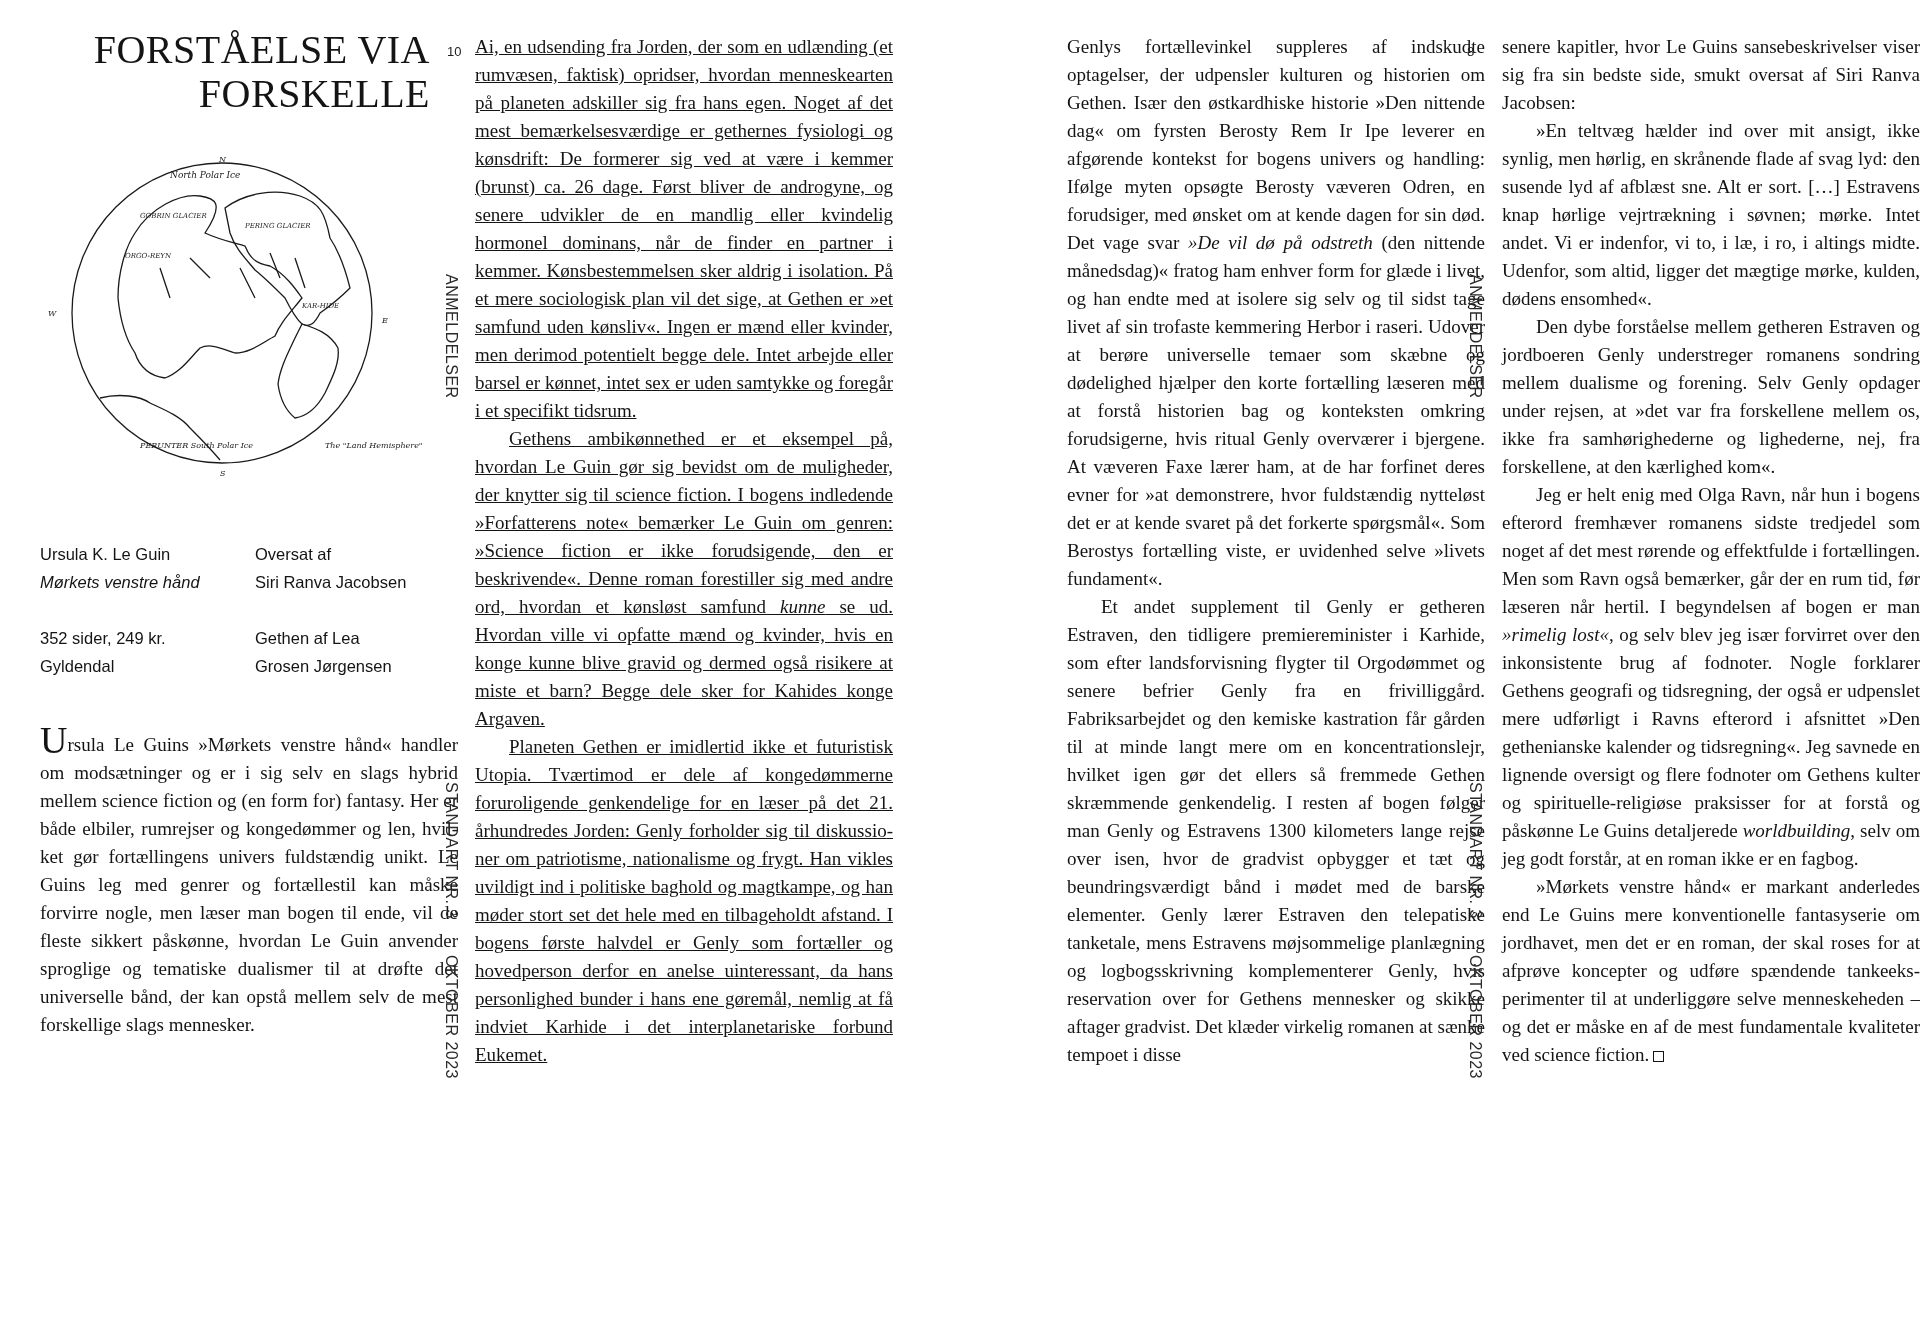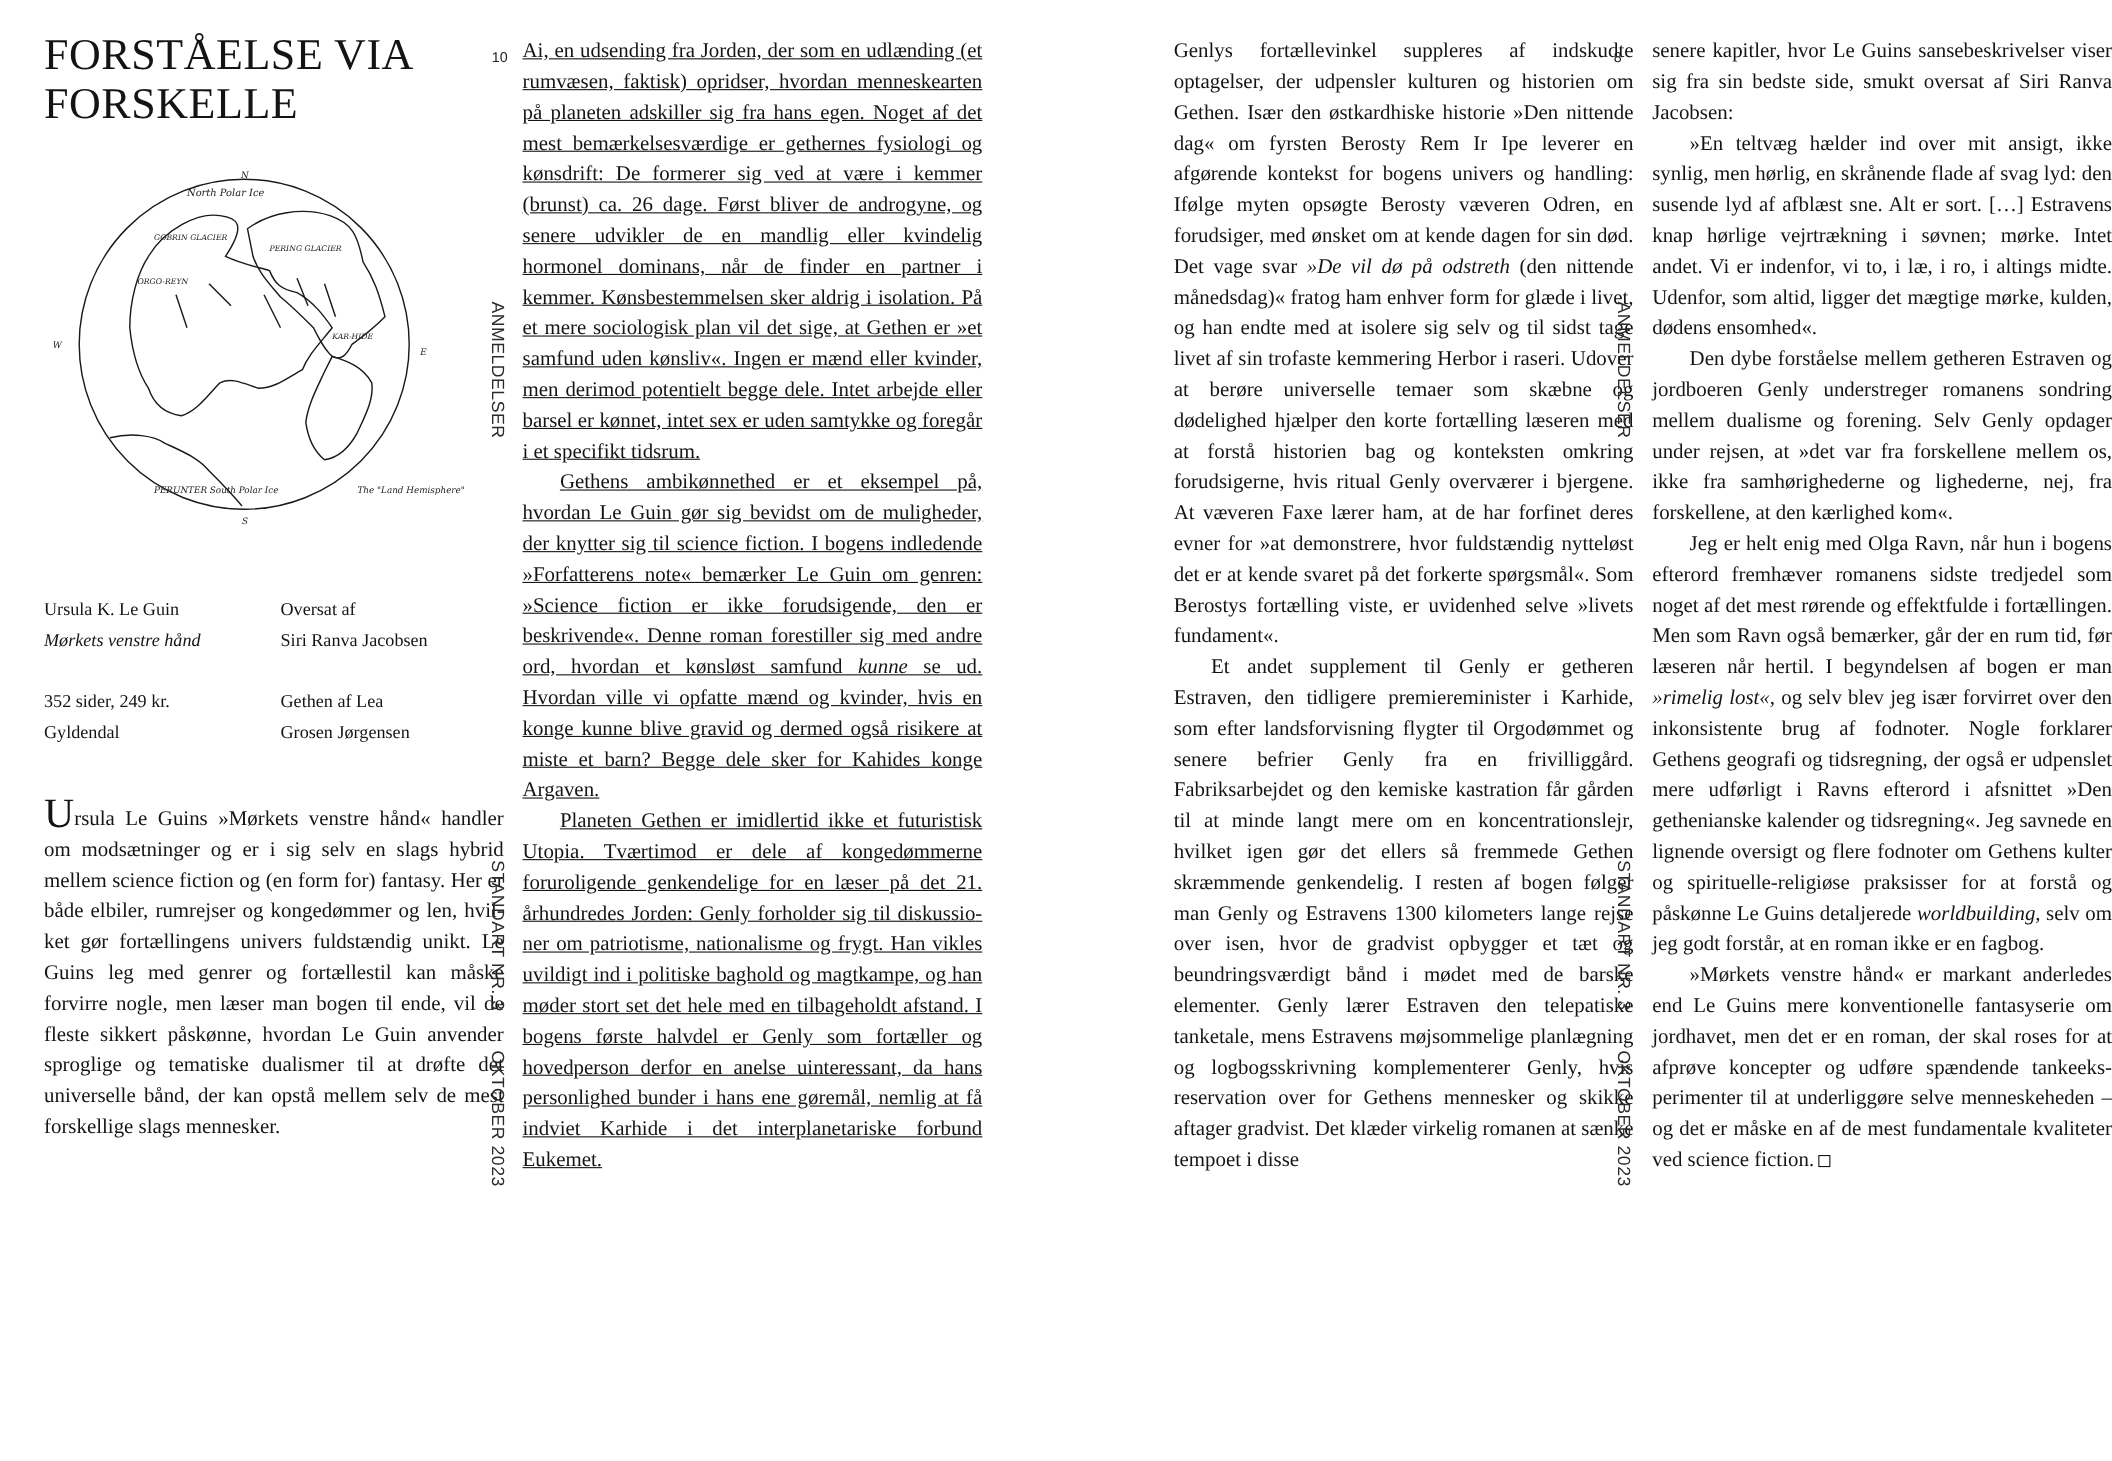--- a/index.html
+++ b/index.html
@@ -1,28 +1,28 @@
 <!DOCTYPE html>
 <html><head>
 <meta charset="utf-8">
 <style>
   html, body { margin: 0; padding: 0; background: #ffffff; }
   body { width: 1920px; height: 1328px; position: relative; overflow: hidden; color: #141414; }
 
   .title {
     position: absolute; left: 40px; top: 28px; width: 390px;
-    text-align: left; font-family: "Liberation Serif", serif;
+    text-align: right; font-family: "Liberation Serif", serif;
     font-size: 40px; line-height: 44px; letter-spacing: 0.5px; font-weight: normal; margin: 0;
   }
   .map {
     position: absolute; left: 40px; top: 148px; width: 400px; height: 330px;
   }
   .meta {
     position: absolute; left: 40px; top: 540px; width: 400px;
-    font-family: Liberation Serif, serif; font-size: 16.5px; line-height: 28px;
+    font-family: Liberation Sans, sans-serif; font-size: 16.5px; line-height: 28px;
     display: grid; grid-template-columns: 215px 185px; row-gap: 0;
   }
   .meta .blk { margin-bottom: 28px; }
   .meta .it { font-style: italic; }
 
   .col {
     position: absolute; width: 418px;
     font-family: "Liberation Serif", serif; font-size: 19px; line-height: 28px;
     text-align: justify; hyphens: manual;
   }

